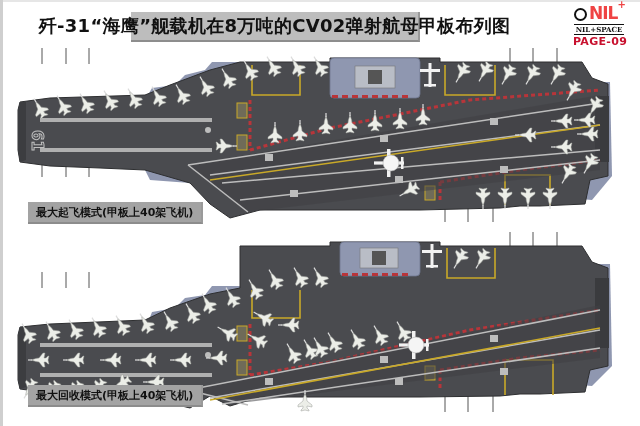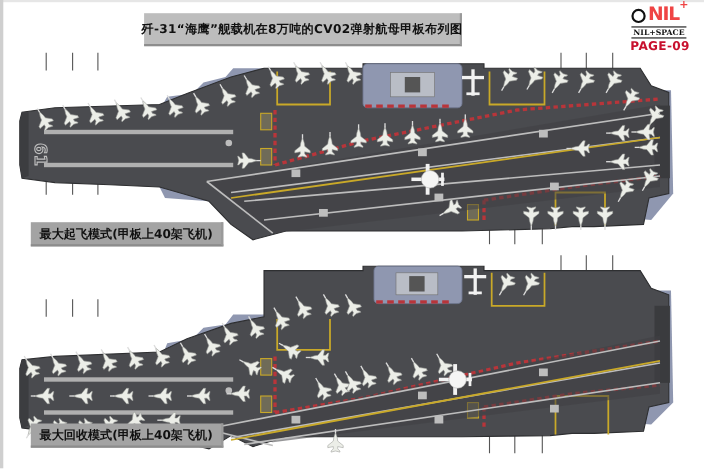--- a/index.html
+++ b/index.html
@@ -1,20 +1,20 @@
 <!DOCTYPE html>
 <html><head>
 <meta charset="utf-8">
 <style>
   html,body{margin:0;padding:0;}
   body{width:640px;height:426px;background:#ffffff;position:relative;overflow:hidden;font-family:"DejaVu Sans",sans-serif;}
   .frame-left{position:absolute;left:0;top:0;width:3px;height:426px;background:#cfcfcf;}
   .frame-top{position:absolute;left:0;top:0;width:640px;height:2px;background:#e6e6e6;}
   .title-bar{position:absolute;left:131px;top:12px;width:287px;height:28px;background:#bdbdbd;border-bottom:2px solid #8d8d8d;border-right:2px solid #9a9a9a;display:flex;align-items:center;justify-content:center;}
-  .title-text{font-size:11px;font-weight:bold;color:#111;letter-spacing:0.3px;white-space:nowrap;}
+  .title-text{font-size:18px;font-weight:bold;color:#111;letter-spacing:0.3px;white-space:nowrap;}
   .logo{position:absolute;left:574px;top:5px;width:60px;}
   .logo-main{font-family:"DejaVu Sans",sans-serif;font-weight:bold;font-size:17px;color:#ef4444;letter-spacing:-1px;line-height:16px;display:flex;align-items:flex-end;}
   .logo-o{display:inline-block;width:13px;height:13px;border:2.5px solid #111;border-radius:50%;margin-right:2px;box-sizing:border-box;}
   .logo-plus{font-size:10px;vertical-align:top;position:relative;top:-8px;}
   .logo-sub{font-family:"DejaVu Serif",serif;font-size:7px;font-weight:bold;color:#111;border-top:1.5px solid #111;border-bottom:1.5px solid #111;margin-top:3px;width:50px;text-align:center;line-height:9px;}
   .page-label{position:absolute;left:573px;top:35px;font-size:11px;font-weight:bold;color:#c8102e;letter-spacing:0.3px;}
   .caption{position:absolute;left:28px;height:22px;background:#a3a3a3;border-bottom:2px solid #8c8c8c;border-right:2px solid #9a9a9a;display:flex;align-items:center;padding:0 8px;box-sizing:border-box;}
   .caption span{font-size:11px;font-weight:bold;color:#111;white-space:nowrap;}
   .carrier{position:absolute;left:0;width:640px;}
 </style>

